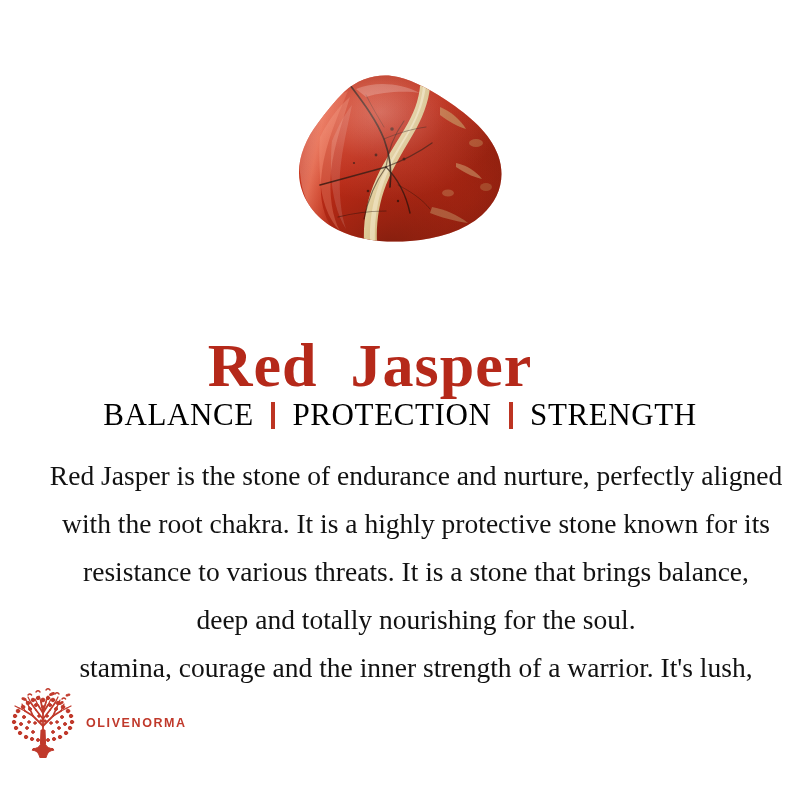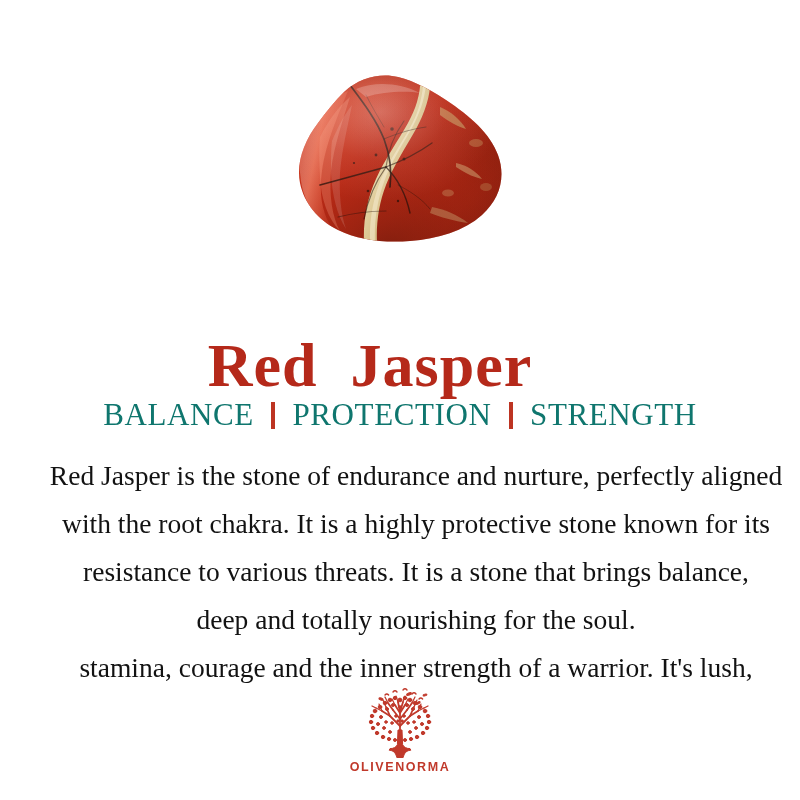--- a/index.html
+++ b/index.html
@@ -59,21 +59,21 @@
     position: absolute;
     left: 0;
     top: 396px;
     width: 800px;
     text-align: center;
     font-family: "Liberation Serif", "DejaVu Serif", serif;
     font-weight: 400;
     font-size: 31px;
     line-height: 38px;
     letter-spacing: 0.6px;
-    color: #0f766e;
+    color: #000000;
     white-space: nowrap;
   }
   .keywords .kw { display: inline; }
   .keywords .sep {
     display: inline-block;
     width: 4px;
     height: 27px;
     background: #bd3422;
     vertical-align: -4px;
     margin: 0 9px;
@@ -94,21 +94,21 @@
   }
   .body-copy .ln { display: block; white-space: nowrap; }
 
   
   .logo {
     position: absolute;
     left: 0;
     top: 686px;
     width: 800px;
     display: flex;
-    flex-direction: column;
+    flex-direction: row;
     align-items: center;
   }
   .logo-mark { display: block; }
   .logo-word {
     margin-top: 2px;
     font-family: "Liberation Sans", "DejaVu Sans", sans-serif;
     font-weight: 700;
     font-size: 12.5px;
     letter-spacing: 1.6px;
     color: #c0392b;

